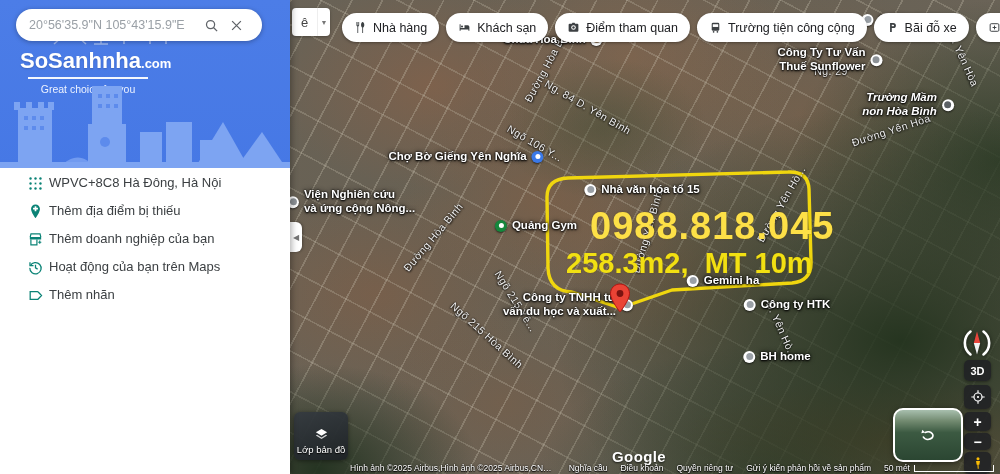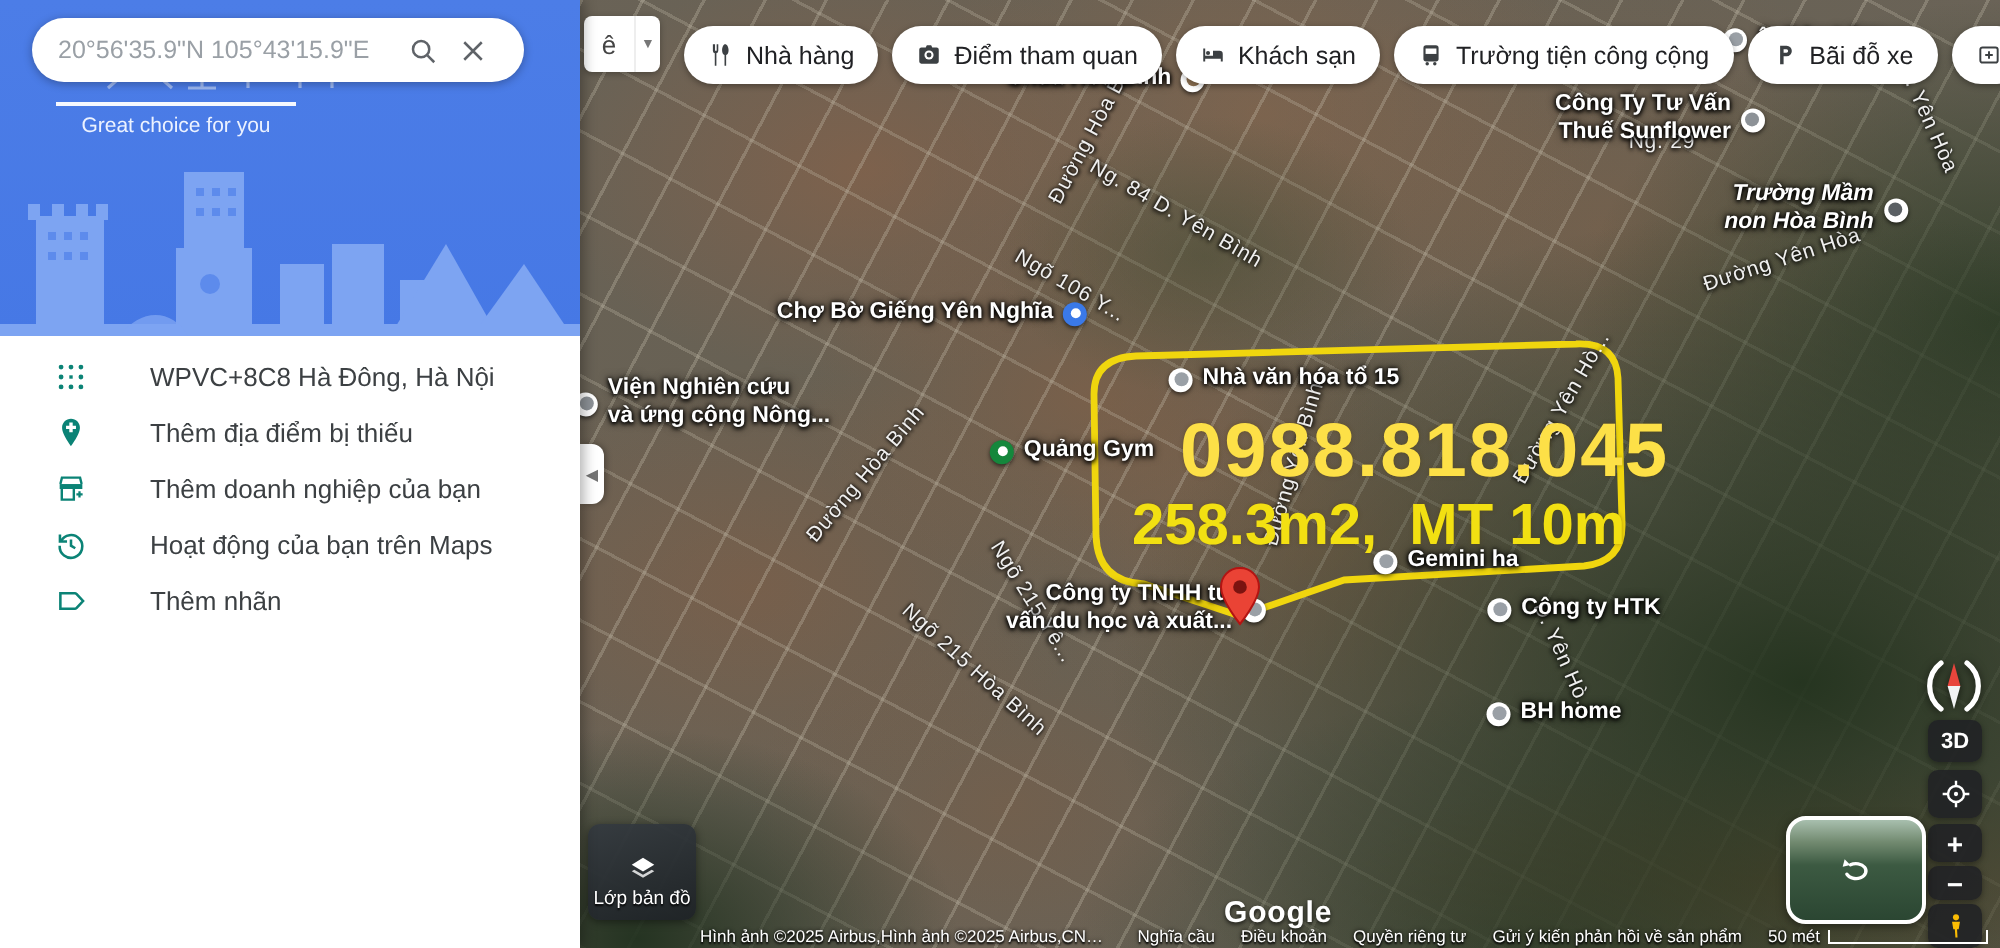--- a/index.html
+++ b/index.html
@@ -110,21 +110,21 @@
   .divider{height:1px;background:#e8eaed;margin-top:12px;}
 
   .actions{display:flex;justify-content:space-between;padding:10px 13px 7px;}
   .action{width:56px;display:flex;flex-direction:column;align-items:center;cursor:pointer;}
   .action-circle{width:38px;height:38px;border-radius:50%;background:#e3f1ee;display:flex;align-items:center;justify-content:center;color:#0b7d70;}
   .action-circle svg{width:19px;height:19px;}
   .action-circle.primary{background:#0b7d70;color:#fff;}
   .action-label{margin-top:5px;font-size:11px;color:#0b7d70;text-align:center;line-height:1.25;}
 
   .menu{padding-top:7px;}
-  .menu-item{display:flex;align-items:center;height:28px;padding-left:27px;gap:31px;cursor:pointer;}
+  .menu-item{display:flex;height:28px;padding-left:27px;gap:5px;cursor:pointer;}
   .menu-icon{display:flex;color:#0b8376;}
   .menu-icon svg{width:17px;height:17px;}
   .menu-label{font-size:13px;color:#3c4043;}
 </style>
 </head>
 <body>
 
 <div id="app">
 
   <div class="map">
@@ -247,35 +247,35 @@
             <svg viewBox="0 0 24 24" fill="currentColor">
               <path d="M5 2h1.5v6H8V2h1.5v6a2.5 2.5 0 0 1-1.75 2.38V22h-1.5V10.38A2.5 2.5 0 0 1 4.5 8V2H5z"></path>
               <path d="M15.8 2C17.6 2 19 4.5 19 7.5c0 2.2-.9 4-2.25 4.6V22h-1.5V12.1C13.9 11.5 13 9.7 13 7.5 13 4.5 14.3 2 15.8 2z"></path>
             </svg>
           </span>
           <span>Nhà hàng</span>
         </div>
         <div class="pill">
           <span class="icon">
             <svg viewBox="0 0 24 24" fill="currentColor">
+              <path d="M3 6v12h1.8v-2.5h14.4V18H21v-7a3 3 0 0 0-3-3h-6v4.7H4.8V6z"></path>
+              <circle cx="7.4" cy="10.2" r="1.9"></circle>
+            </svg>
+          </span>
+          <span>Khách sạn</span>
+        </div>
+        <div class="pill">
+          <span class="icon">
+            <svg viewBox="0 0 24 24" fill="currentColor">
               <path d="M9 5l1-2h4l1 2h4a2 2 0 0 1 2 2v11a2 2 0 0 1-2 2H5a2 2 0 0 1-2-2V7a2 2 0 0 1 2-2z"></path>
               <circle cx="12" cy="12" r="4.2" fill="#fff"></circle>
               <circle cx="12" cy="12" r="2.3" fill="currentColor"></circle>
             </svg>
           </span>
           <span>Điểm tham quan</span>
-        </div>
-        <div class="pill">
-          <span class="icon">
-            <svg viewBox="0 0 24 24" fill="currentColor">
-              <path d="M3 6v12h1.8v-2.5h14.4V18H21v-7a3 3 0 0 0-3-3h-6v4.7H4.8V6z"></path>
-              <circle cx="7.4" cy="10.2" r="1.9"></circle>
-            </svg>
-          </span>
-          <span>Khách sạn</span>
         </div>
         <div class="pill">
           <span class="icon">
             <svg viewBox="0 0 24 24" fill="currentColor">
               <rect x="5" y="3" width="14" height="15" rx="2.5"></rect>
               <rect x="7" y="6" width="10" height="5" fill="#fff"></rect>
               <circle cx="8.5" cy="20" r="1.6"></circle>
               <circle cx="15.5" cy="20" r="1.6"></circle>
             </svg>
           </span>
@@ -358,20 +358,23 @@
     <div class="banner">
       <svg class="watermark" width="130" height="34" viewBox="0 0 130 34">
         <g fill="none" stroke="rgba(255,255,255,.7)" stroke-width="1.6">
           <path d="M4 18 20 4l16 14"></path>
             <path d="M44 18h14M51 4v14"></path>
             <path d="M74 5v13M74 5h12l-3 4 3 4h-9"></path>
             <path d="M100 18V6h16v12"></path>
         </g>
       </svg>
       <div class="logo-wrap">
+        <div>
+          <span class="logo-main">SoSanhnha</span><span class="logo-com">.com</span>
+        </div>
         <div class="logo-underline"></div>
         <div class="tagline">Great choice for you</div>
       </div>
       <svg class="buildings" width="290" height="84" viewBox="0 0 290 84">
         <g fill="#7da4f2">
           <rect x="18" y="24" width="34" height="60"></rect>
           <rect x="14" y="18" width="6" height="8"></rect>
             <rect x="26" y="18" width="6" height="8"></rect>
             <rect x="38" y="18" width="6" height="8"></rect>
             <rect x="48" y="18" width="6" height="8"></rect>

